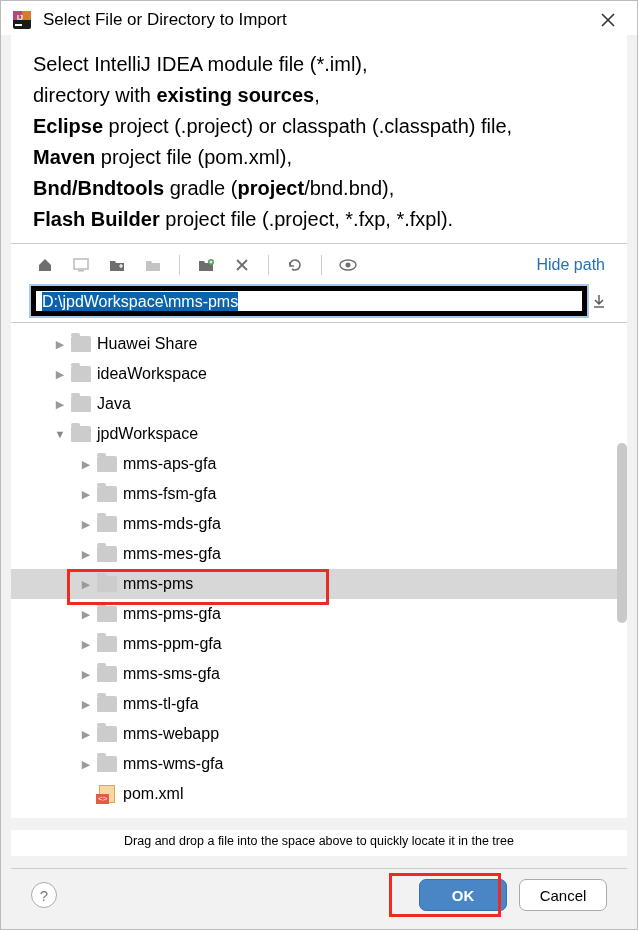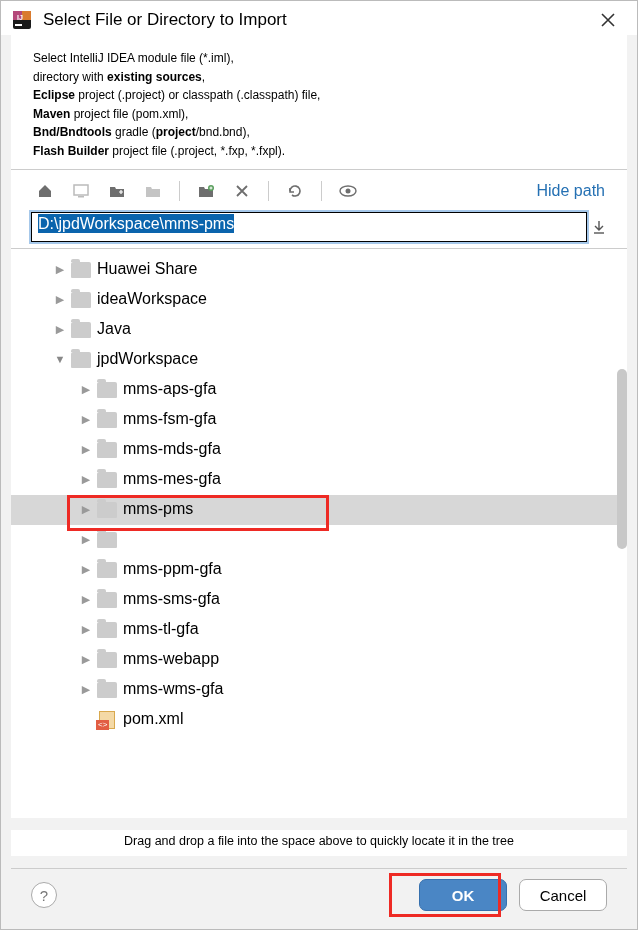--- a/index.html
+++ b/index.html
@@ -37,21 +37,21 @@
     color: #000;
   }
   .close-x {
     font-size: 20px;
     color: #333;
     width: 24px; text-align: center;
     cursor: pointer;
   }
   .instructions {
     padding: 14px 22px 8px 22px;
-    font-size: 12px;
+    font-size: 20px;
     line-height: 1.55;
     border-bottom: 1px solid #ccc;
     margin: 0 10px;
     background: #fff;
   }
   .instructions b { font-weight: 700; }
   .toolbar {
     display: flex;
     align-items: center;
     padding: 8px 20px 4px 20px;
@@ -80,21 +80,21 @@
   .path-row {
     display: flex;
     align-items: center;
     padding: 4px 20px 6px 20px;
     background: #fff;
     margin: 0 10px;
   }
   .path-input {
     flex: 1;
     height: 30px;
-    border: 1px solid #000000;
+    border: 5px solid #000000;
     outline: 2px solid #a6c8ea;
     font-size: 16px;
     padding: 2px 6px;
     font-family: inherit;
   }
   .path-input .sel {
     background: #0a64ad;
     color: #fff;
     padding: 1px 0;
   }
@@ -364,20 +364,21 @@
           <span>mms-mes-gfa</span>
         </div>
         <div class="node ind-2 selected">
           <span class="arrow">▶</span>
           <span class="folder"></span>
           <span>mms-pms</span>
         </div>
         <div class="node ind-2">
           <span class="arrow">▶</span>
           <span class="folder"></span>
+          <span>mms-pms-gfa</span>
         </div>
         <div class="node ind-2">
           <span class="arrow">▶</span>
           <span class="folder"></span>
           <span>mms-ppm-gfa</span>
         </div>
         <div class="node ind-2">
           <span class="arrow">▶</span>
           <span class="folder"></span>
           <span>mms-sms-gfa</span>

